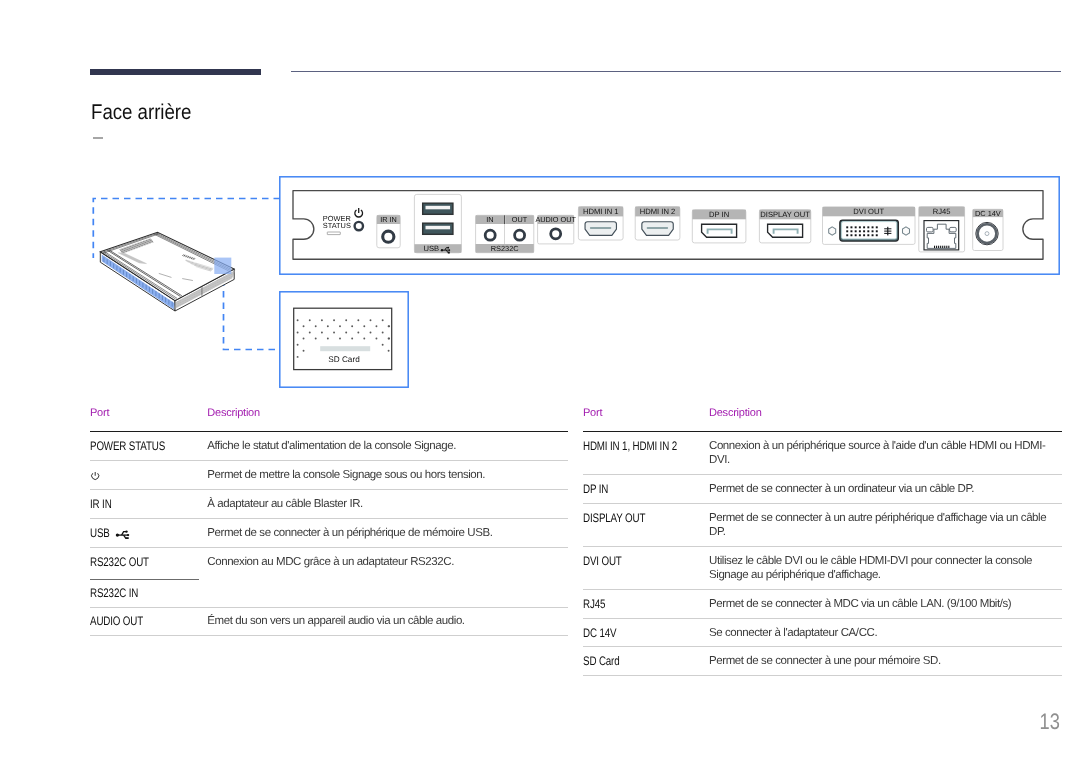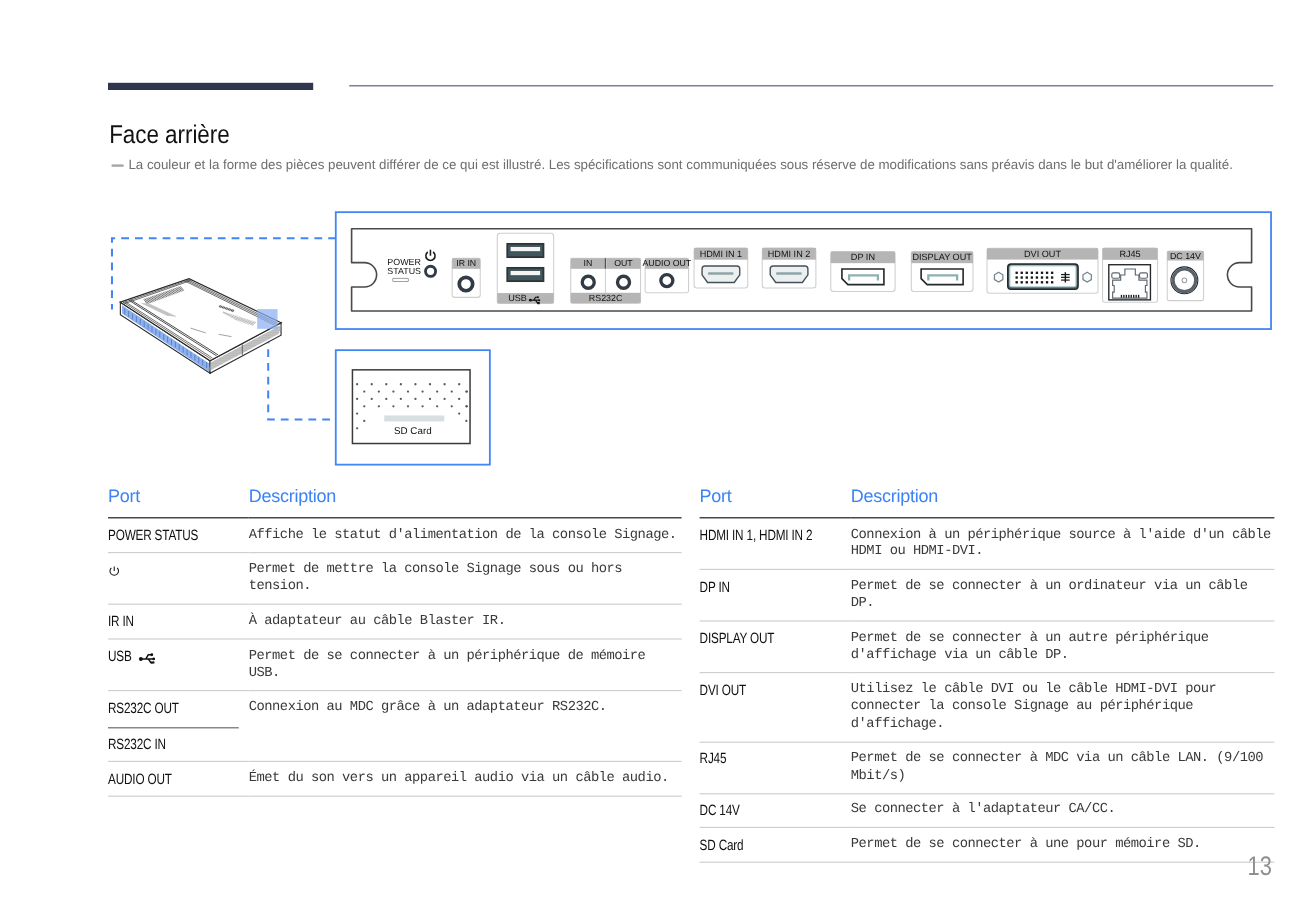--- a/index.html
+++ b/index.html
@@ -18,27 +18,27 @@
 
   
   .note{position:absolute;left:71px;top:131.2px;width:960px;font-size:11.1px;color:#6e6e6e;line-height:15px;letter-spacing:-0.005px;white-space:nowrap;}
   .note-dash{position:absolute;left:57.3px;top:137px;width:9.3px;height:1.5px;background:#a6a6a6;}
 
   
   .tbl{position:absolute;font-size:11.4px;}
   .tbl.left{left:54px;top:404px;width:478px;}
   .tbl.right{left:547px;top:404px;width:479px;}
   .tbl table{border-collapse:collapse;width:100%;table-layout:fixed;}
-  .tbl th{font-weight:400;font-size:15px;letter-spacing:-0.22px;color:#3b82f6;text-align:left;padding:0 0 8.4px 0;vertical-align:bottom;line-height:19px;}
+  .tbl th{font-weight:400;font-size:11px;letter-spacing:-0.22px;color:#a21caf;text-align:left;padding:0 0 8.4px 0;vertical-align:bottom;line-height:19px;}
   .tbl .thead-rule{border-bottom:1.4px solid #1c1c1c;}
   .tbl td{font-size:11.5px;letter-spacing:-0.42px;color:#333;padding:6.8px 0 6.6px 0;vertical-align:top;line-height:14.3px;
           border-bottom:1px solid #cfcfcf;}
   .tbl td.port{font-weight:400;font-size:12.4px;letter-spacing:-0.18px;color:#111;padding-right:8px;}
   .tbl td.port [data-name=port-label]{display:inline-block;transform:scaleX(0.79);transform-origin:left center;white-space:nowrap;margin-right:-0.21em;}
-  .tbl td.desc{color:#3a3a3a;font-family:Liberation Mono, monospace;}
+  .tbl td.desc{color:#3a3a3a;}
   .tbl td.desc > span.sq{display:block;}
   .tbl.left col.c1{width:117.3px;}
   .tbl.right col.c1{width:126px;}
   .nb{border-bottom:none !important;}
   .tbl td.port.half-rule{position:relative;padding-bottom:9.6px;}
   .tbl td.port.half-rule::after{content:"";position:absolute;left:0;right:8px;bottom:-1px;height:1px;background:#6b6b6b;}
   .pwr-ico{display:inline-block;vertical-align:middle;height:14.3px;line-height:14.3px;}
   .pwr-ico svg{vertical-align:-1.5px;}
   .usb-ico{display:inline-block;vertical-align:middle;height:14.3px;line-height:14.3px;margin-left:1.8px;}
   .usb-ico svg{vertical-align:-1.8px;}
@@ -59,21 +59,20 @@
 <body>
 
 <div class="page" data-name="manual-page">
 
   <div class="hdr-bar" data-name="header-accent-bar"></div>
   <div class="hdr-rule" data-name="header-rule"></div>
 
   <div class="title" data-name="page-title">Face arrière</div>
 
   <div class="note-dash" data-name="note-dash-icon"></div>
-  <div class="note" data-name="note-text">La couleur et la forme des pièces peuvent différer de ce qui est illustré. Les spécifications sont communiquées sous réserve de modifications sans préavis dans le but d'améliorer la qualité.</div>
 
   <div id="diagram-host" data-name="rear-panel-diagram">
       <svg width="1080" height="400" viewBox="0 0 1080 400" xmlns="http://www.w3.org/2000/svg" data-name="rear-panel-svg">
 <rect data-name="callout-box-rear-panel" x="243.8" y="176.8" width="779.4" height="97.4" fill="none" stroke="#4285f4" stroke-width="1.5"></rect>
 <rect data-name="callout-box-sd-card" x="243.8" y="291.8" width="128.4" height="95.4" fill="none" stroke="#4285f4" stroke-width="1.5"></rect>
 <path data-name="leader-line-top" d="M244 198.5 H57.3 V258" fill="none" stroke="#4285f4" stroke-width="1.7" stroke-dasharray="6.5 5"></path>
 <path data-name="leader-line-bottom" d="M187.5 268 V349.5 H244" fill="none" stroke="#4285f4" stroke-width="1.7" stroke-dasharray="6.5 5"></path>
 <path data-name="panel-outline" d="M257 190.6 H1007 V218.9 H997 A10.15 10.15 0 0 0 997 239.2 H1007 V259.2 H257 V239.2 H267.7 A10.15 10.15 0 0 0 267.7 218.9 H257 Z" fill="#fff" stroke="#4a4a4a" stroke-width="1.35" stroke-linejoin="round"></path>
 <rect data-name="power-led-indicator" x="291.3" y="232.0" width="13.0" height="2.6" rx="0.3" fill="#fff" stroke="#8d8d8d" stroke-width="0.7"></rect>
 <g data-name="power-icon" fill="none" stroke="#1b1b1b" stroke-width="1.3" stroke-linecap="butt">

